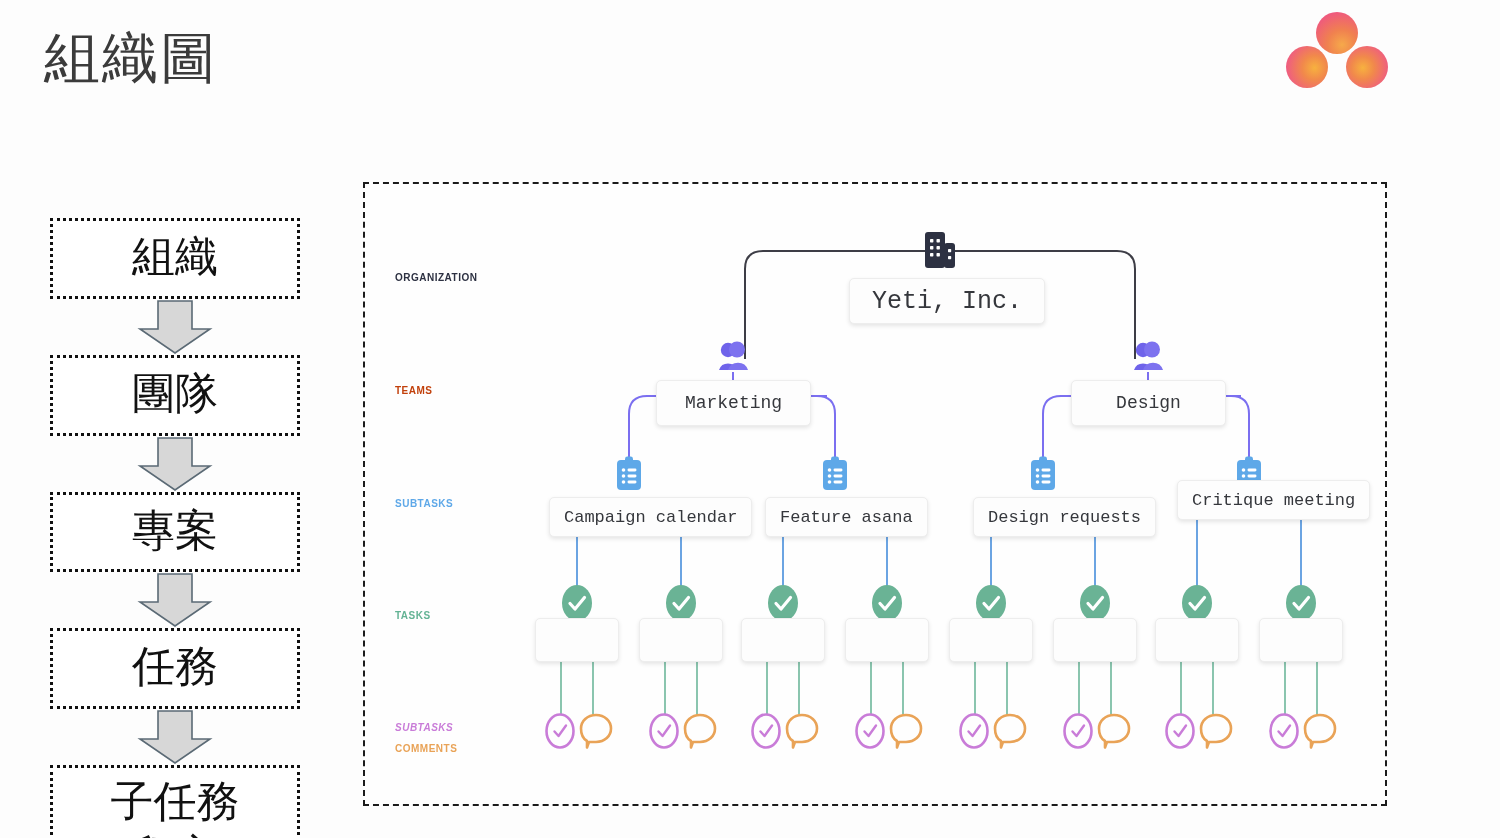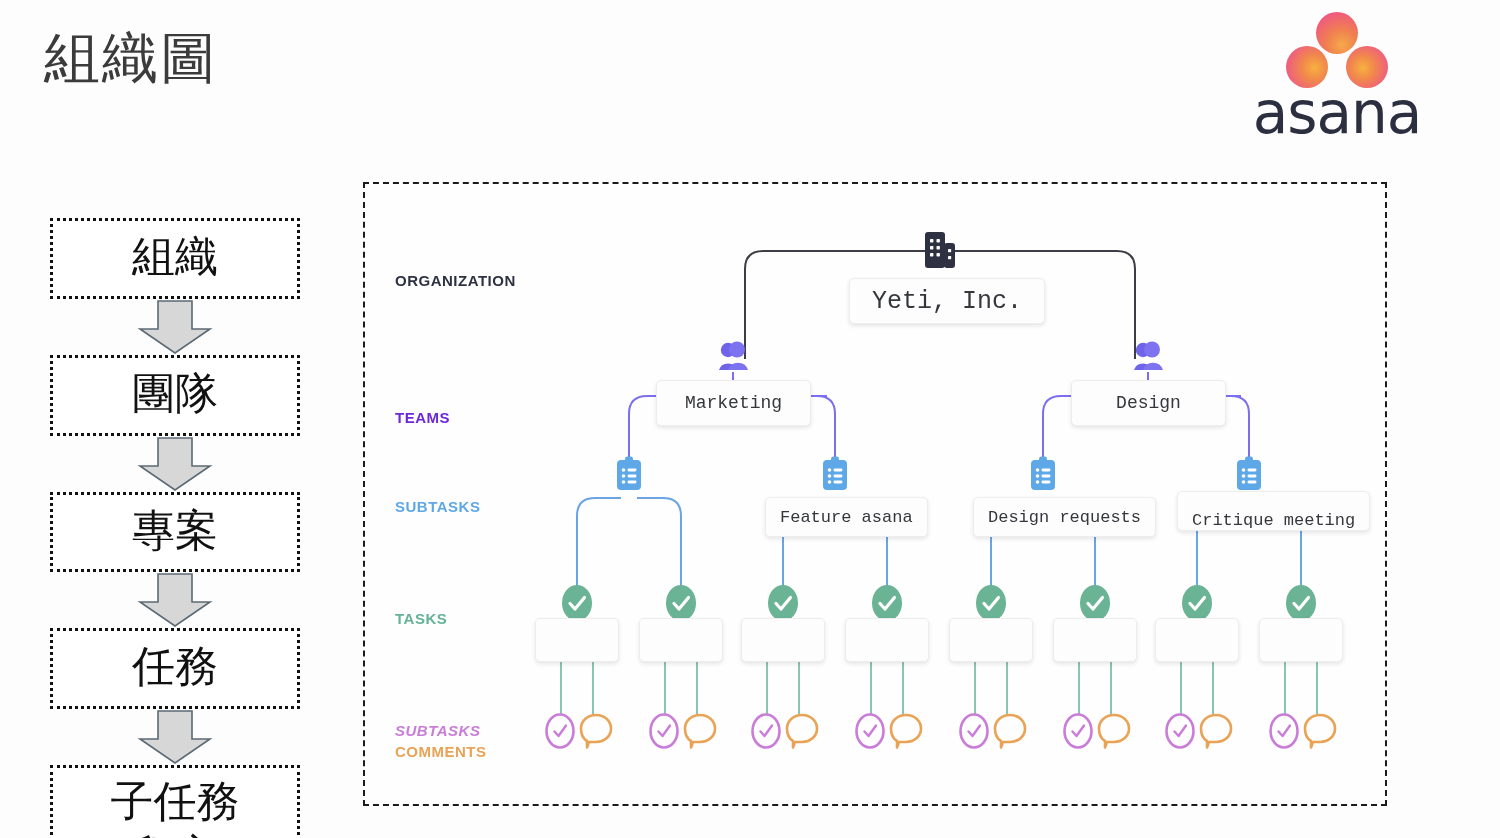--- a/index.html
+++ b/index.html
@@ -63,26 +63,26 @@
       border:2px dashed #1b1b1b;
       background:#fefefe;
   }
   #diagram-inner { position:absolute; inset:0; }
 
   
   .row-label {
       position:absolute;
       font-family:"Liberation Sans", sans-serif;
       font-weight:bold;
-      font-size:15px;
+      font-size:10px;
       letter-spacing:0.5px;
       white-space:nowrap;
   }
   #label-organization { left:30px; top:88px;  color:#2d3142; }
-  #label-teams        { left:30px; top:201px; color:#6d28d9;margin-top:24px; }
+  #label-teams        { left:30px; top:201px; color:#c2410c; }
   #label-projects     { left:30px; top:314px; color:#5ea8e8; }
   #label-tasks        { left:30px; top:426px; color:#63b394; }
   #label-subtasks     { left:30px; top:538px; color:#c97cd8;font-style:italic; }
   #label-comments     { left:30px; top:559px; color:#e9a357; }
 
   
   #connectors { position:absolute; left:0; top:0; width:1024px; height:624px; }
 
   
   .card {
@@ -108,21 +108,20 @@
 <body>
 
 <div id="page-title">組織圖</div>
 
 <div id="asana-logo">
   <div class="dots">
     <span class="dot top"></span>
     <span class="dot left"></span>
     <span class="dot right"></span>
   </div>
-  <div class="word">asana</div>
 </div>
 
 <div id="flow-column">
 
   <div class="flow-box">
     <div>組織</div>
   </div>
   <svg class="flow-arrow" viewBox="0 0 250 56">
     <polygon points="108,2 142,2 142,30 160,30 125,54 90,30 108,30" fill="#d7d7d7" stroke="#5b6a75" stroke-width="1.6"></polygon>
   </svg>
@@ -255,20 +254,23 @@
       <rect x="2" y="4" width="24" height="30" rx="4" fill="#5ea8e8"></rect>
       <g fill="#ffffff">
         <circle cx="8.5" cy="14" r="1.8"></circle>
           <rect x="12.5" y="12.6" width="9" height="2.8" rx="1.4"></rect>
         <circle cx="8.5" cy="20" r="1.8"></circle>
           <rect x="12.5" y="18.6" width="9" height="2.8" rx="1.4"></rect>
         <circle cx="8.5" cy="26" r="1.8"></circle>
           <rect x="12.5" y="24.6" width="9" height="2.8" rx="1.4"></rect>
       </g>
     </svg>
+    <div class="card project" style="left:184px; top:313px; min-width:160px;">
+      <span>Campaign calendar</span>
+    </div>
 
     <svg class="icon" style="left:456px; top:272px; width:28px; height:36px;" viewBox="0 0 28 36">
       <rect x="10" y="0.5" width="8" height="7" rx="2.4" fill="#5ea8e8"></rect>
       <rect x="2" y="4" width="24" height="30" rx="4" fill="#5ea8e8"></rect>
       <g fill="#ffffff">
         <circle cx="8.5" cy="14" r="1.8"></circle>
           <rect x="12.5" y="12.6" width="9" height="2.8" rx="1.4"></rect>
         <circle cx="8.5" cy="20" r="1.8"></circle>
           <rect x="12.5" y="18.6" width="9" height="2.8" rx="1.4"></rect>
         <circle cx="8.5" cy="26" r="1.8"></circle>
@@ -300,21 +302,21 @@
       <rect x="2" y="4" width="24" height="30" rx="4" fill="#5ea8e8"></rect>
       <g fill="#ffffff">
         <circle cx="8.5" cy="14" r="1.8"></circle>
           <rect x="12.5" y="12.6" width="9" height="2.8" rx="1.4"></rect>
         <circle cx="8.5" cy="20" r="1.8"></circle>
           <rect x="12.5" y="18.6" width="9" height="2.8" rx="1.4"></rect>
         <circle cx="8.5" cy="26" r="1.8"></circle>
           <rect x="12.5" y="24.6" width="9" height="2.8" rx="1.4"></rect>
       </g>
     </svg>
-    <div class="card project" style="left:812px; top:307px; min-width:148px;align-items:flex-end;">
+    <div class="card project" style="left:812px; top:296px; min-width:148px;">
       <span>Critique meeting</span>
     </div>
 
     <svg class="icon" style="left:196px; top:400px; width:32px; height:38px;" viewBox="0 0 32 38">
         <ellipse cx="16" cy="19" rx="15" ry="18" fill="#6ab395"></ellipse>
         <path d="M9,19.5 L14,25 L23.5,13.5" fill="none" stroke="#fff" stroke-width="3.2" stroke-linecap="round" stroke-linejoin="round"></path>
       </svg>
     <div class="card task" style="left:170px; top:434px; width:84px;">
         <span></span>
       </div>

